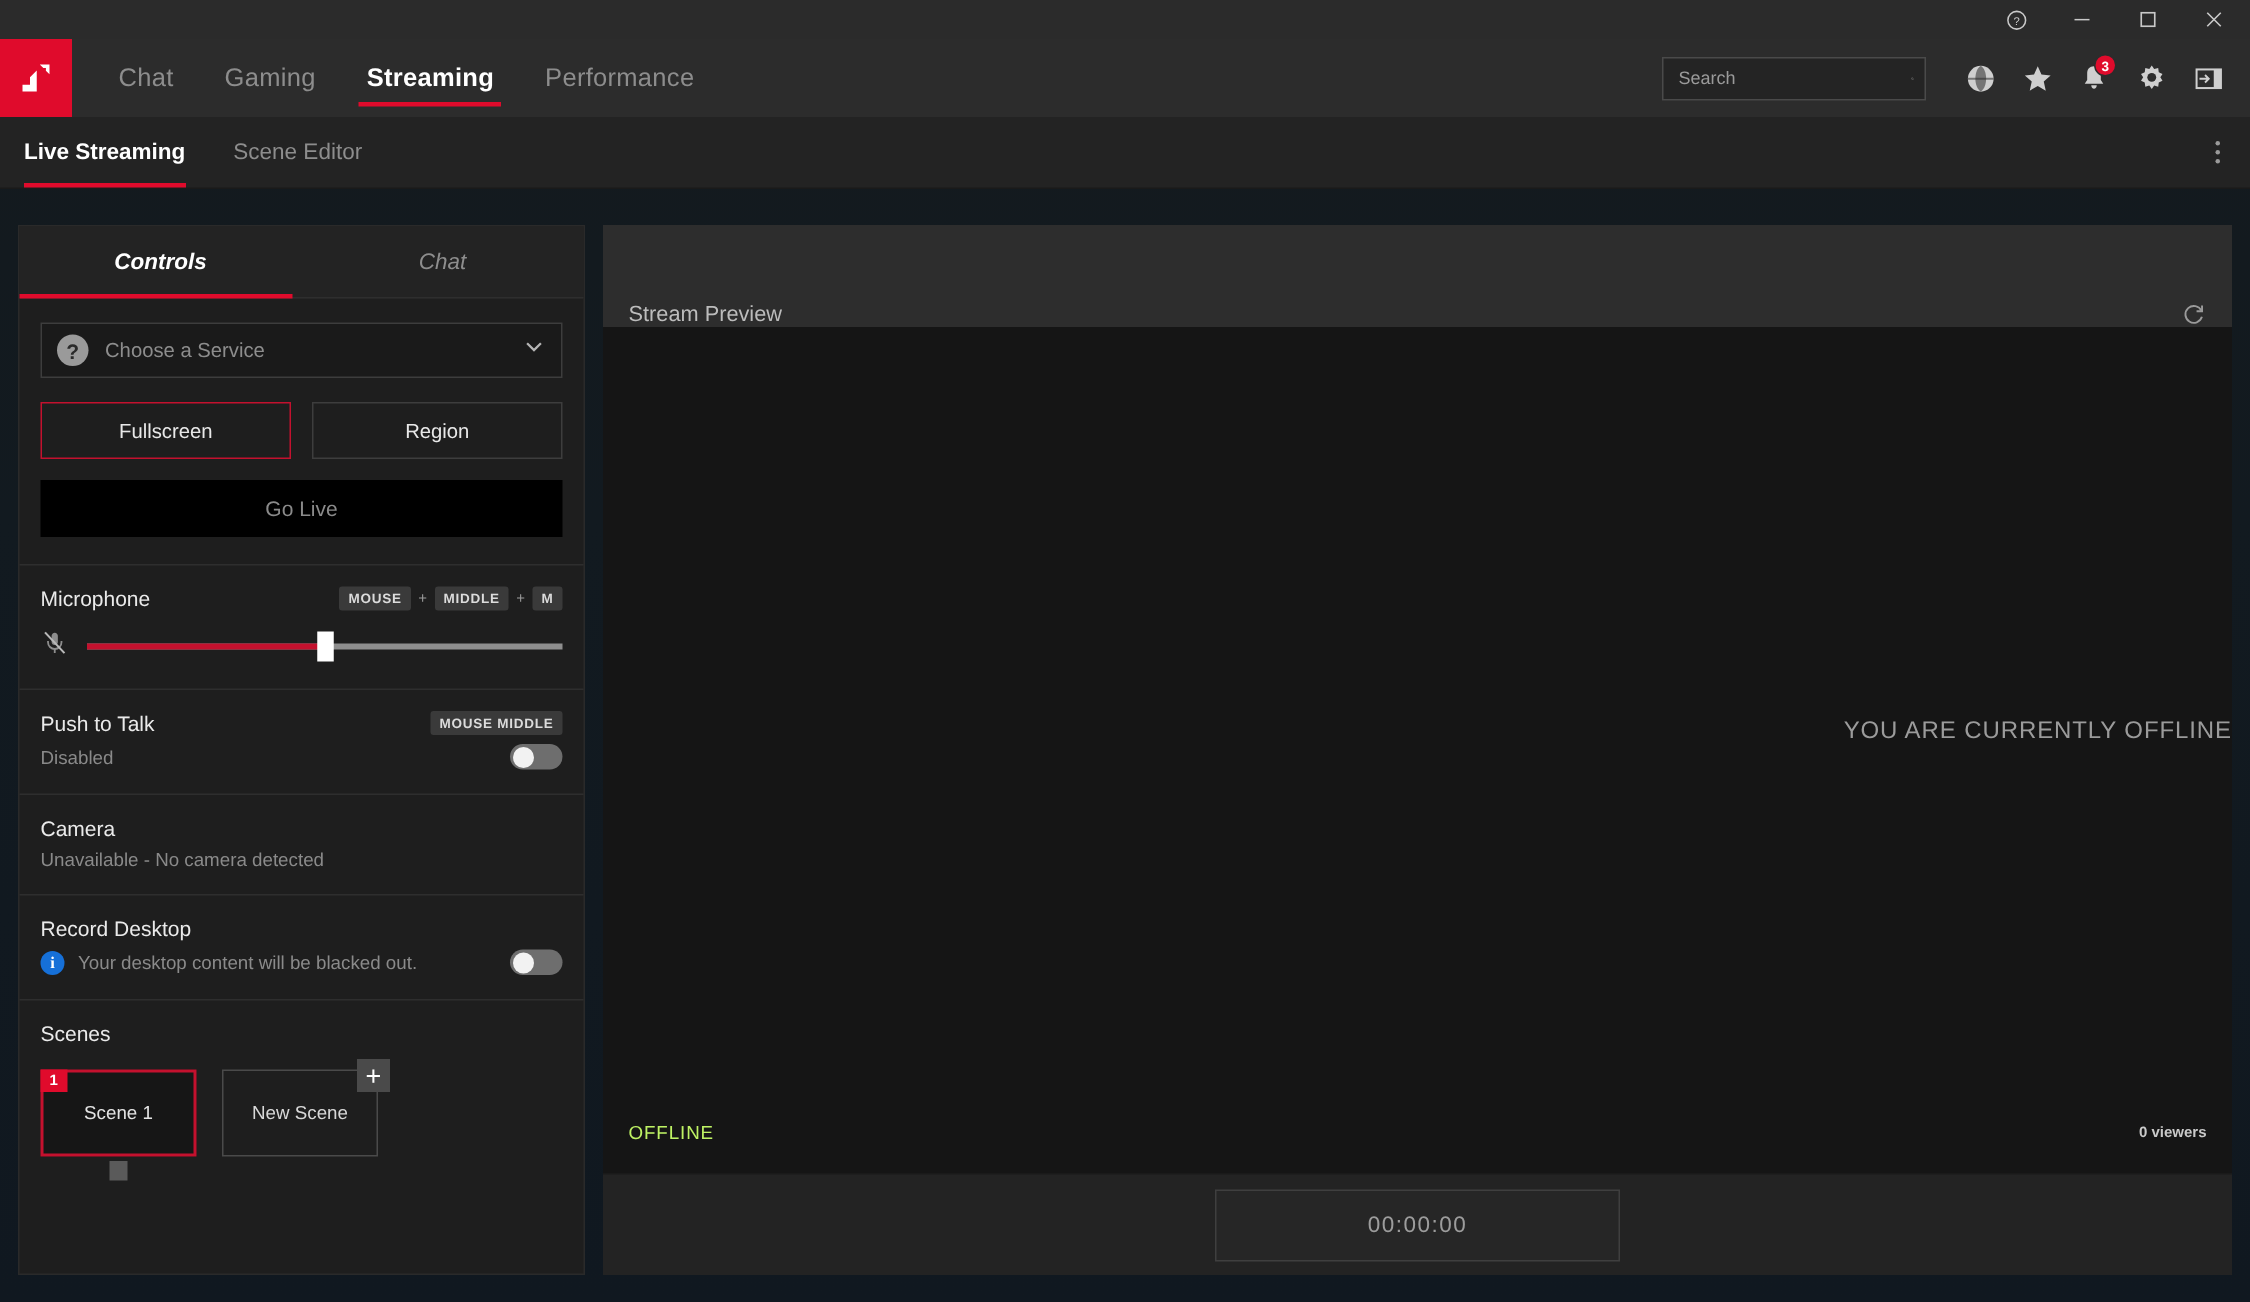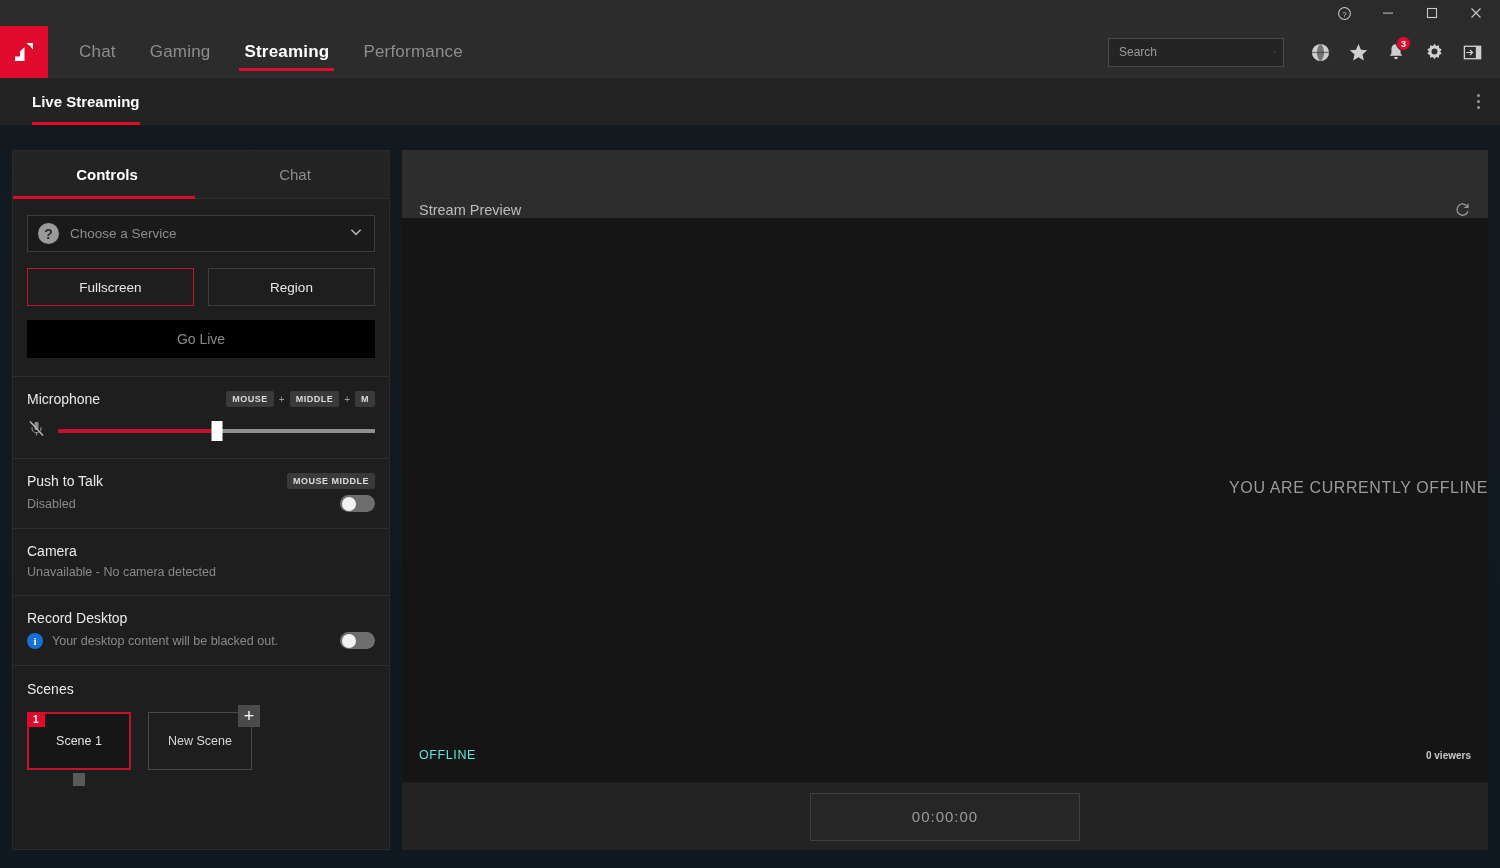--- a/index.html
+++ b/index.html
@@ -100,21 +100,21 @@
     position: relative;
     border-bottom: 1px solid #1a1a1a;
   }
   .subnav-item {
     position: relative;
     display: flex; align-items: center;
     padding: 0 16px;
     font-size: 15px; color: #8d8d8d;
     cursor: pointer;
   }
-  .subnav-item:first-child { margin-left: 16px; }
+  .subnav-item:first-child { margin-left: 0; }
   .subnav-item.active { color: #fff; font-weight: bold; }
   .subnav-item.active::after {
     content: ""; position: absolute;
     left: 16px; right: 16px; bottom: 0;
     height: 3px; background: #e00b2c;
   }
   .subnav-more {
     margin-left: auto; width: 44px;
     display: flex; align-items: center; justify-content: center;
     color: #8d8d8d; cursor: pointer;
@@ -134,20 +134,21 @@
   .panel-left {
     width: 378px; flex: 0 0 378px;
     background: #1e1e1e;
     border: 1px solid #2a2a2a;
     display: flex; flex-direction: column;
   }
   .ctrl-tabs {
     display: flex; height: 48px;
     border-bottom: 1px solid #2e2e2e;
     background: #232323;
+    font-style: italic;
   }
   .ctrl-tab {
     flex: 1; position: relative;
     display: flex; align-items: center; justify-content: center;
     font-size: 15px; color: #8d8d8d; cursor: pointer;
   }
   .ctrl-tab.active { color: #fff; font-weight: bold; }
   .ctrl-tab.active::after {
     content: ""; position: absolute; left: 0; right: 6px; bottom: -1px;
     height: 3px; background: #e00b2c;
@@ -293,21 +294,21 @@
   }
   .offline-text {
     font-size: 16px; color: #9b9b9b; letter-spacing: .6px;
     margin-bottom: 24px;
   }
   .status-bar {
     position: absolute; left: 0; right: 0; bottom: 0;
     height: 54px; display: flex; align-items: center;
     padding: 0 17px; background: #151515;
   }
-  .status-left { font-size: 12.5px; color: #5eead4; letter-spacing: .6px; }
+  .status-left { font-size: 12.5px; color: #bef264; letter-spacing: .6px; }
   .status-right { margin-left: auto; font-size: 10px; color: #c9c9c9; font-weight: bold; }
   .timer-bar {
     height: 68px; background: #232323;
     display: flex; align-items: center; justify-content: center;
     border-top: 1px solid #1a1a1a;
   }
   .timer-box {
     width: 270px; height: 48px;
     border: 1px solid #3f3f3f; background: #262626;
     display: flex; align-items: center; justify-content: center;
@@ -410,20 +411,23 @@
           <rect x="14.5" y="4.5" width="5" height="13" fill="#cfcfcf"></rect>
           <path d="M4.5 11 L11 11 M8.4 8.4 L11 11 L8.4 13.6" fill="none" stroke="#cfcfcf" stroke-width="1.3"></path>
         </svg>
       </div>
     </div>
   </div>
 
   <div class="subnav">
     <div class="subnav-item active">
       <span>Live Streaming</span>
+    </div>
+    <div class="subnav-item">
+      <span>Scene Editor</span>
     </div>
     <div class="subnav-more">
       <span class="dot3">
           <i></i>
           <i></i>
           <i></i>
         </span>
     </div>
   </div>
 

